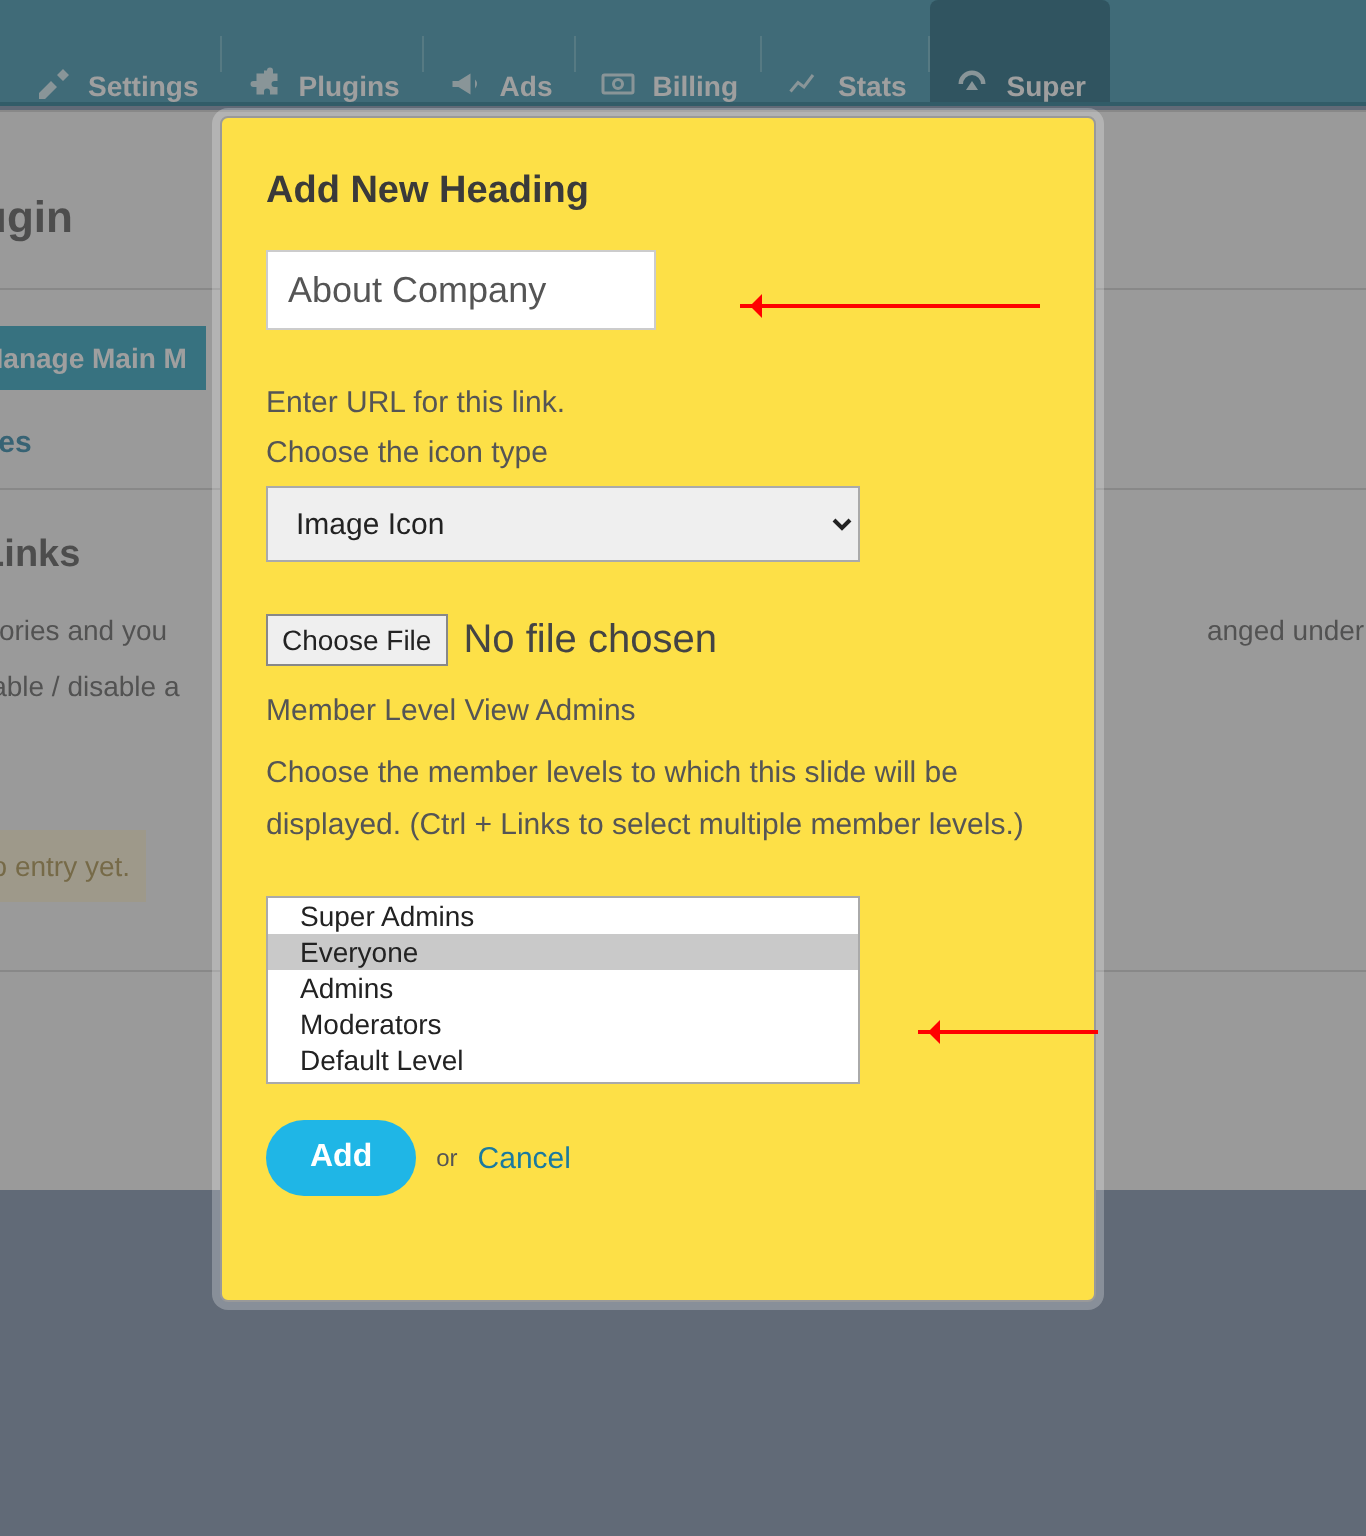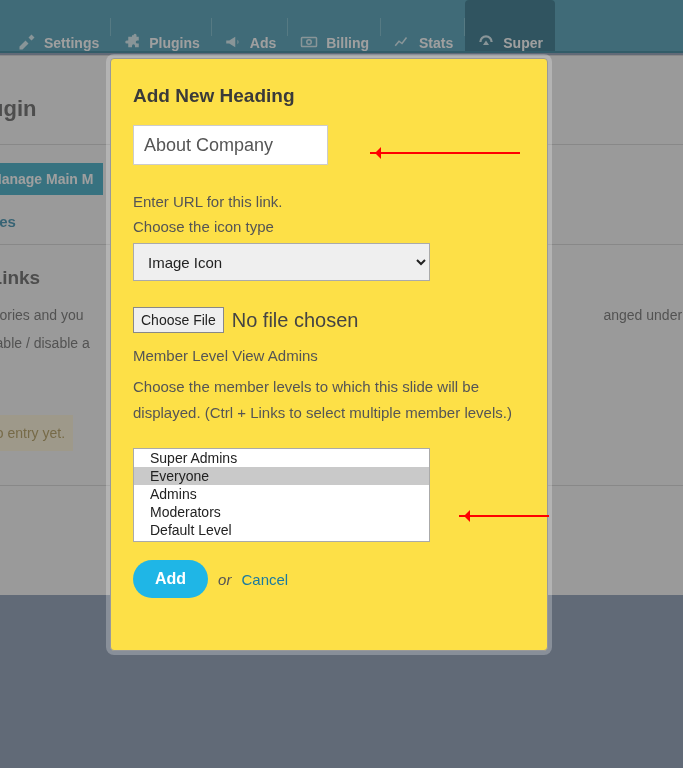--- a/index.html
+++ b/index.html
@@ -37,21 +37,21 @@
 .file-row { display:flex; align-items:center; gap:8px; margin-bottom: 14px; }
 .file-btn { border:1px solid #888; background:#efefef; font-size:14px; padding:4px 7px; color:#222; }
 .file-status { font-size:20px; color:#444;text-align:right; }
 .privacy-title { font-size:15px; color:#555; margin-bottom:10px; }
 .privacy-desc { font-size:15px; color:#555; line-height:26px; margin-bottom:22px; }
 .multiselect { width: 297px; height: 94px; border:1px solid #aaa; overflow-y: scroll; background:#fff; }
 .ms-item { font-size:14px; color:#222; padding:1px 16px; }
 .ms-item.selected { background:#c9c9c9; }
 .actions { margin-top: 18px; display:flex; align-items:center; gap:10px; }
 .btn-add { background:#1fb6e6; color:#fff; border:none; border-radius:20px; padding:10px 22px; font-size:16px; font-weight:bold; cursor:pointer; }
-.or { font-size:15px; color:#555;font-style:italic; }
+.or { font-size:12px; color:#555; }
 .cancel { font-size:15px; color:#1a7aa0; text-decoration:none; }
 
 
 .arrow { position:absolute; height:2px; background:#f00; }
 .arrow::before { content:""; position:absolute; left:-1px; top:-5px; border:6px solid transparent; border-right-color:#f00; }
 
 
 svg { display:block; }
 </style>
 </head>

